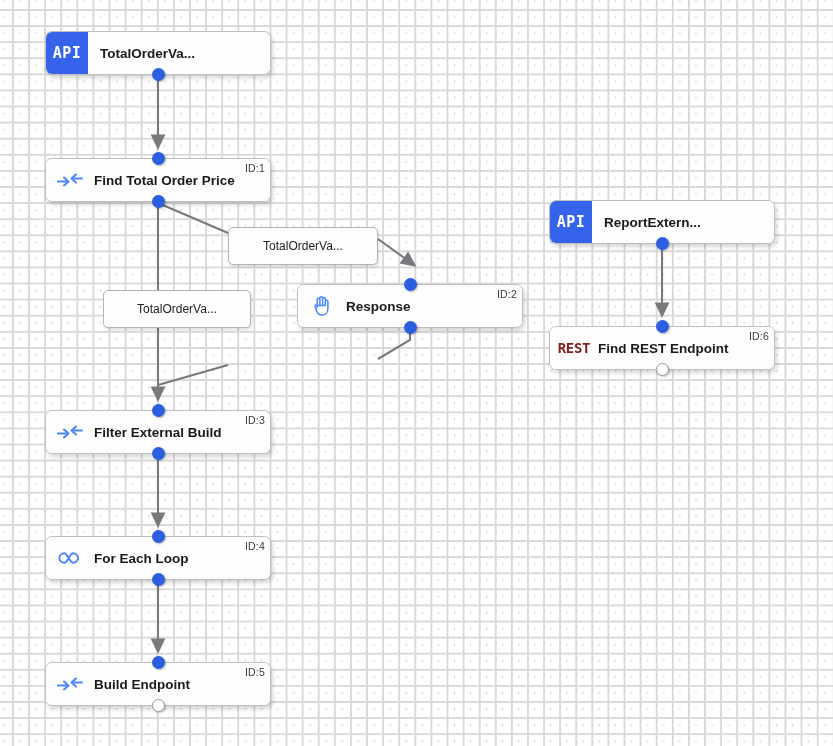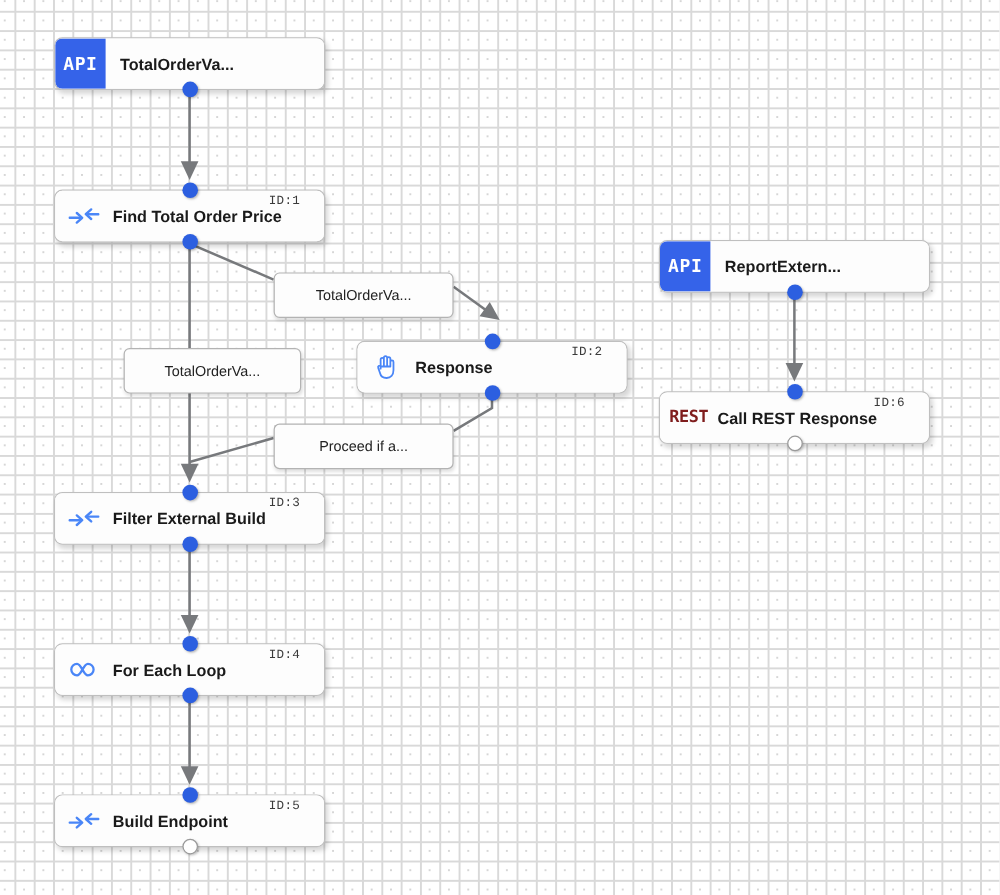--- a/index.html
+++ b/index.html
@@ -101,25 +101,25 @@
   .node-title {
     font-size: 13.5px;
     font-weight: bold;
     color: #1a1a1a;
     white-space: nowrap;
   }
   .node-title.pad-left { padding-left: 12px; }
 
   .node-id {
     position: absolute;
-    right: 20px;
+    right: 5px;
     top: 3px;
     font-size: 10.5px;
     color: #3a3a3a;
-    font-family: Liberation Mono, monospace;
+    font-family: Liberation Sans, sans-serif;
     letter-spacing: 0.2px;
   }
 
   
   .port {
     position: absolute;
     width: 13px;
     height: 13px;
     border-radius: 50%;
     box-sizing: border-box;
@@ -197,23 +197,20 @@
       <path d="M662,245 L662,310" stroke="#77797c" stroke-width="2.1" fill="none" marker-end="url(#arrow)"></path>
     </g>
   </svg>
 
   <div class="edge-label" style="left:228px; top:227px; width:150px;">
     <span>TotalOrderVa...</span>
   </div>
   <div class="edge-label" style="left:103px; top:290px; width:148px;">
     <span>TotalOrderVa...</span>
   </div>
-  <div class="edge-label" style="left:228px; top:353px; width:150px;">
-    <span>Proceed if a...</span>
-  </div>
 
   <div class="node" style="left:45px; top:31px; width:226px; height:44px;">
     <div class="node-inner">
       <div class="badge-api">API</div>
       <div class="node-title pad-left">TotalOrderVa...</div>
     </div>
   </div>
 
   <div class="node" style="left:45px; top:158px; width:226px; height:44px;">
     <div class="node-inner">
@@ -294,21 +291,21 @@
       <div class="badge-api">API</div>
       <div class="node-title pad-left">ReportExtern...</div>
     </div>
   </div>
 
   <div class="node" style="left:549px; top:326px; width:226px; height:44px;">
     <div class="node-inner">
       <div class="icon-slot">
         <span class="icon-rest">REST</span>
       </div>
-      <div class="node-title">Call REST Response</div>
+      <div class="node-title">Find REST Endpoint</div>
     </div>
     <div class="node-id">ID:6</div>
   </div>
 
   <div class="port filled" style="left:151.5px; top:67.5px;"></div>
   <div class="port filled" style="left:151.5px; top:151.5px;"></div>
   <div class="port filled" style="left:151.5px; top:194.5px;"></div>
   <div class="port filled" style="left:403.5px; top:277.5px;"></div>
   <div class="port filled" style="left:403.5px; top:320.5px;"></div>
   <div class="port filled" style="left:151.5px; top:403.5px;"></div>

